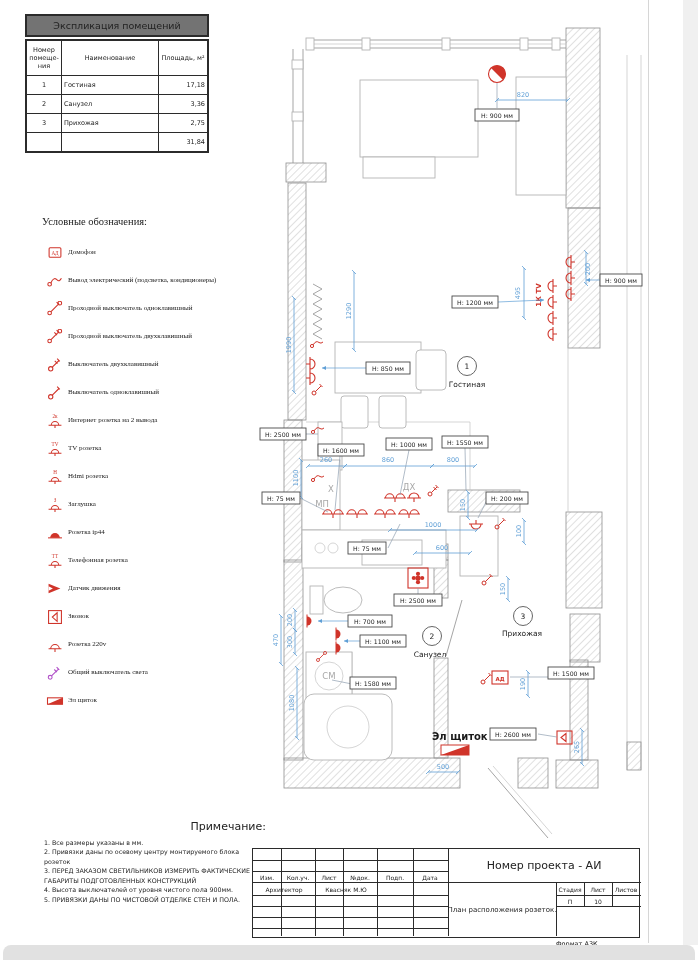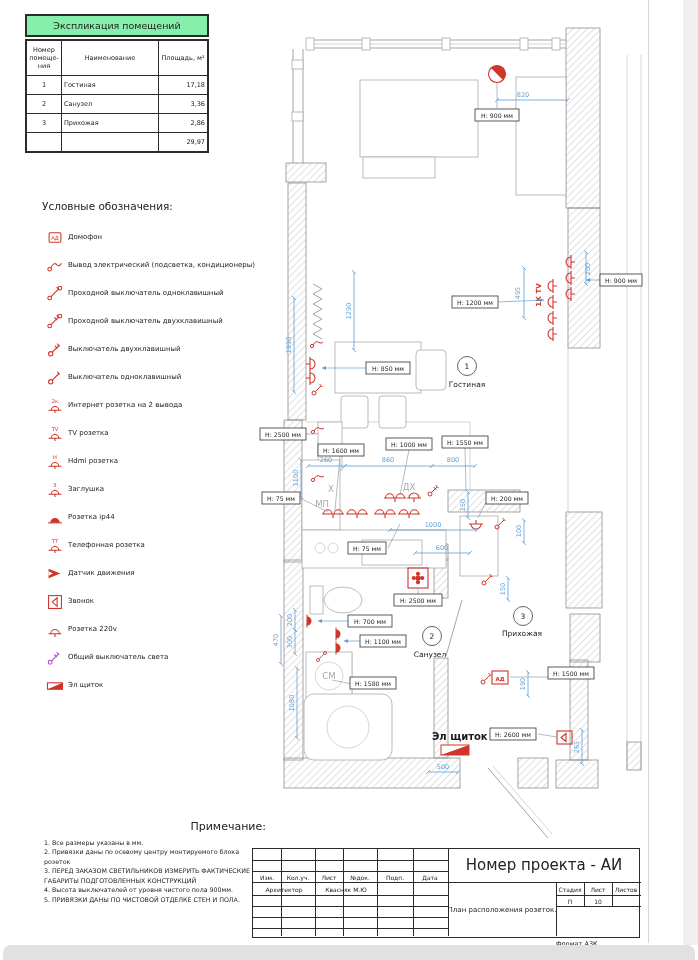--- a/index.html
+++ b/index.html
@@ -2,52 +2,52 @@
 <html><head>
 <meta charset="utf-8">
 <style>
   html,body{margin:0;padding:0;background:#fff;}
   body{width:698px;height:960px;position:relative;overflow:hidden;
        font-family:"DejaVu Sans",sans-serif;color:#222;}
   .abs{position:absolute;}
 
   
   .exp{left:25px;top:14px;width:184px;}
-  .exp-title{border:2px solid #2b2b2b;background:#86efac;text-align:center;
+  .exp-title{border:2px solid #2b2b2b;background:#737373;text-align:center;
              font-size:9.5px;padding:4px 0;font-weight:500;}
   .exp table{border-collapse:collapse;width:100%;margin-top:2px;}
   .exp th,.exp td{border:1px solid #2b2b2b;font-weight:normal;
                   font-size:6.5px;padding:2px 2px;}
   .exp table{border:2px solid #2b2b2b;}
   .exp th{height:30px;text-align:center;}
   .exp td{height:14px;}
   .c{text-align:center;} .r{text-align:right;padding-right:4px;}
   .w-num{width:30px;margin-left:44px;} .w-name{width:100px;} .w-area{width:46px;}
 
   
-  .leg{left:42px;top:200px;width:215px;}
+  .leg{left:42px;top:216px;width:215px;font-family:Liberation Serif, serif;}
   .leg-title{font-size:10.5px;margin-bottom:12px;}
   .lrow{display:flex;align-items:center;min-height:27px;margin-bottom:1px;}
   .lic{width:26px;flex:0 0 26px;display:flex;justify-content:center;}
   .llb{font-size:7px;line-height:1.3;}
   .licon{stroke:#d0342a;fill:none;stroke-width:1;}
   .ictx{fill:#d0342a;stroke:none;font-size:4.8px;text-anchor:middle;}
   .f{fill:#d0342a;stroke:none;}
   .purple{stroke:#b050c8;}
 
   
   .notes{left:44px;top:820px;width:222px;}
   .notes-title{font-size:11px;margin-bottom:5px;text-align:right;}
   .nline{font-size:6.3px;line-height:1.5;}
 
   
   .tb{left:252px;top:848px;width:388px;height:90px;border:1.6px solid #2b2b2b;box-sizing:border-box;}
   .tbl{position:absolute;background:#2b2b2b;}
   .tbt{position:absolute;font-size:6px;white-space:nowrap;transform:translate(-50%,-50%);}
-  .tb-proj{font-size:15px;}
+  .tb-proj{font-size:11px;}
   .tb-draw{font-size:7px;}
   .fmt{left:556px;top:940px;font-size:6.5px;text-align:center;}
 
   
   .plansvg{left:0;top:0;}
   .wall{fill:url(#hatch);stroke:#8f8f8f;stroke-width:.8;}
   .furn{fill:#fff;stroke:#b4b4b4;stroke-width:.9;}
   .thin{stroke:#c3c3c3;stroke-width:.7;fill:none;}
   .gray{stroke:#9b9b9b;stroke-width:.9;fill:none;}
   .dim{stroke:#5f9fd6;stroke-width:.8;fill:none;marker-start:url(#tk);marker-end:url(#tk);}
@@ -90,26 +90,26 @@
       <td class="r">17,18</td>
     </tr>
     <tr>
       <td class="c">2</td>
       <td>Санузел</td>
       <td class="r">3,36</td>
     </tr>
     <tr>
       <td class="c">3</td>
       <td>Прихожая</td>
-      <td class="r">2,86</td>
+      <td class="r">2,75</td>
     </tr>
     <tr>
       <td></td>
           <td></td>
-      <td class="r">29,97</td>
+      <td class="r">31,84</td>
     </tr>
   </tbody>
     </table>
 </div>
 
 <div class="abs leg">
   <div class="leg-title">Условные обозначения:</div>
 
   <div class="lrow">
     <span class="lic">

